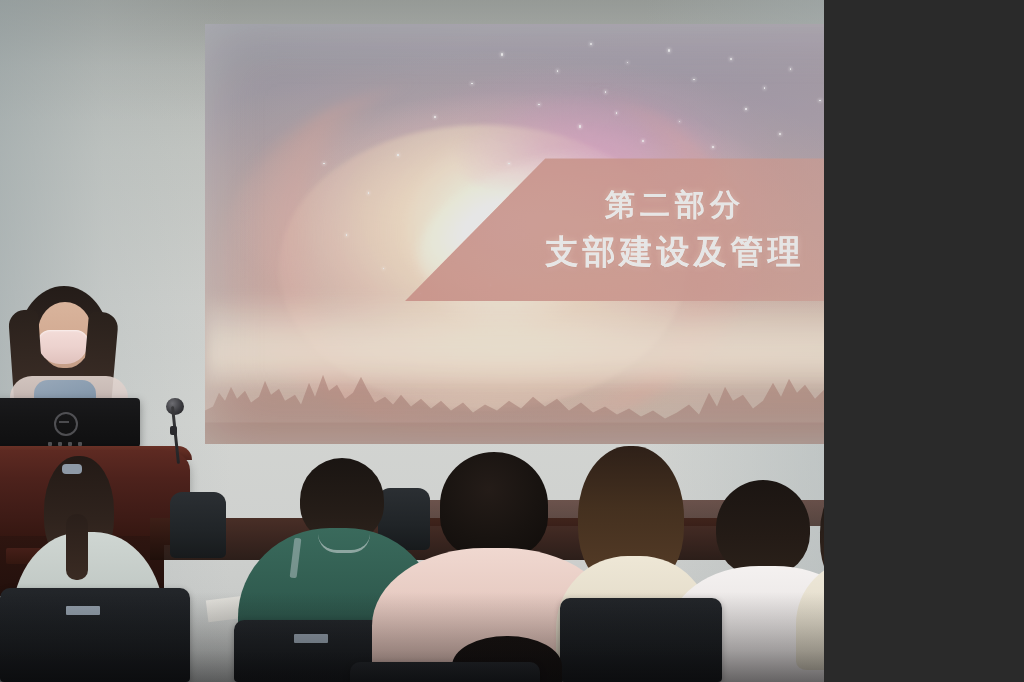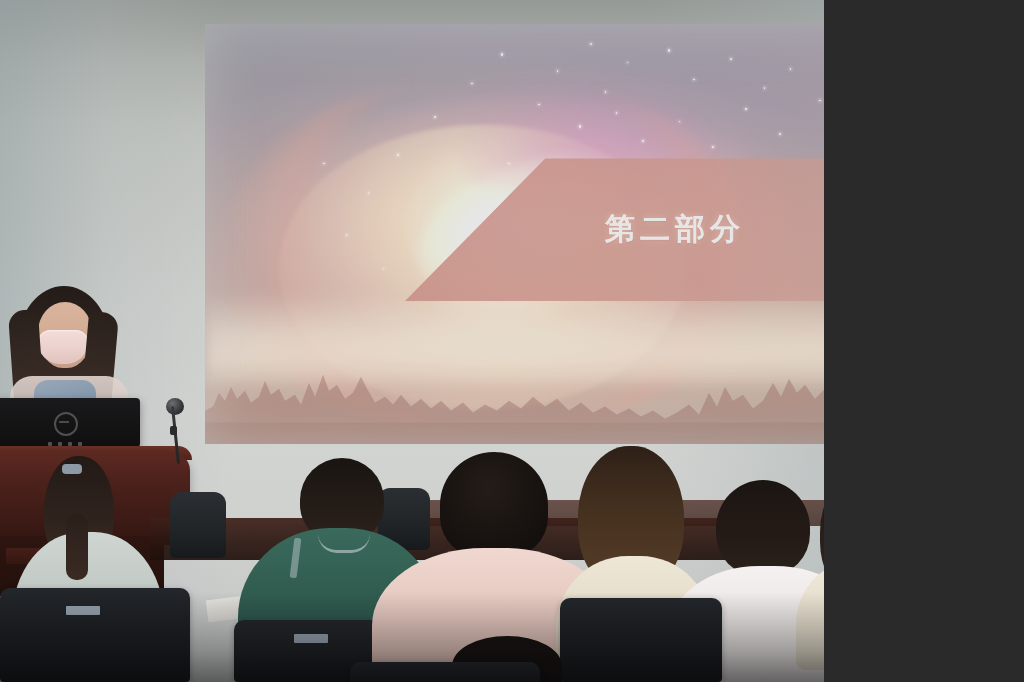--- a/index.html
+++ b/index.html
@@ -488,20 +488,21 @@
           </linearGradient>
         </defs>
         <path fill="url(#skyGrad)" d="M0,80 L8,76 L14,62 L20,70 L26,56 L32,68 L40,60 L46,72 L54,66 L60,50 L66,64 L74,58 L80,70 L90,64 L96,74 L104,52 L110,66 L118,44 L124,60 L132,54 L140,68 L148,62 L156,46 L162,58 L170,72 L180,66 L188,74 L196,64 L206,76 L216,68 L226,78 L236,70 L246,80 L258,72 L268,82 L280,74 L292,80 L304,70 L316,78 L328,66 L340,76 L352,68 L364,80 L376,72 L388,82 L400,76 L412,84 L424,78 L436,86 L448,80 L460,88 L472,82 L484,74 L494,84 L504,62 L512,76 L520,56 L528,70 L538,64 L548,78 L558,70 L568,52 L576,66 L584,48 L592,62 L600,54 L610,68 L620,58 L630,70 L640,46 L648,60 L656,52 L664,66 L672,56 L680,70 L688,50 L696,64 L704,58 L712,72 L720,62 L728,74 L734,64 L740,76 L740,114 L0,114 Z"></path>
         <path fill="#a5584a" opacity="0.30" d="M0,92 L740,92 L740,114 L0,114 Z"></path>
       </svg>
     </div>
 
     <div class="banner"></div>
     <div class="banner-title">
       <div class="line1">第二部分</div>
+      <div class="line2">支部建设及管理</div>
     </div>
 
     <div class="proj-glow"></div>
   </div>
 
   <div class="presenter-wrap">
     <div class="speaker-hair-back"></div>
     <div class="speaker-face"></div>
     <div class="speaker-mask"></div>
     <div class="speaker-hair-left"></div>

